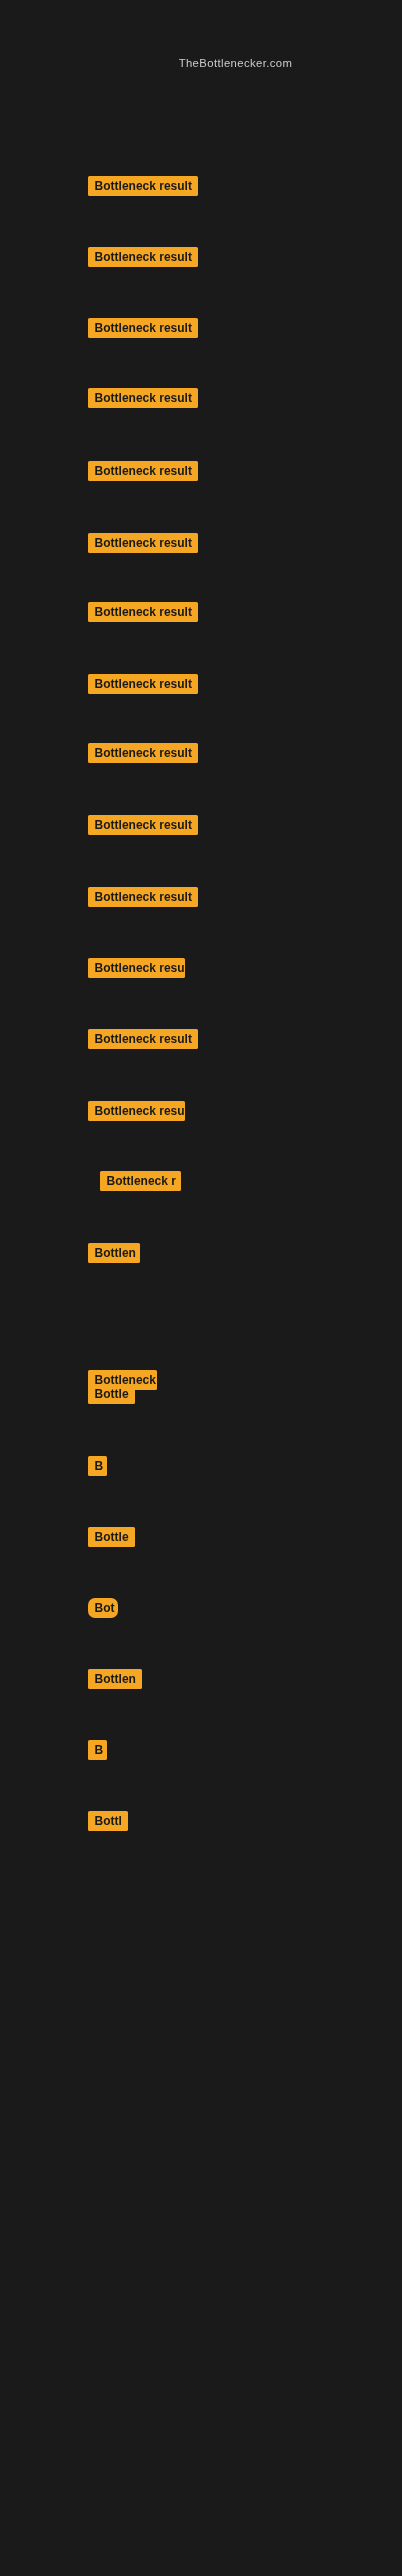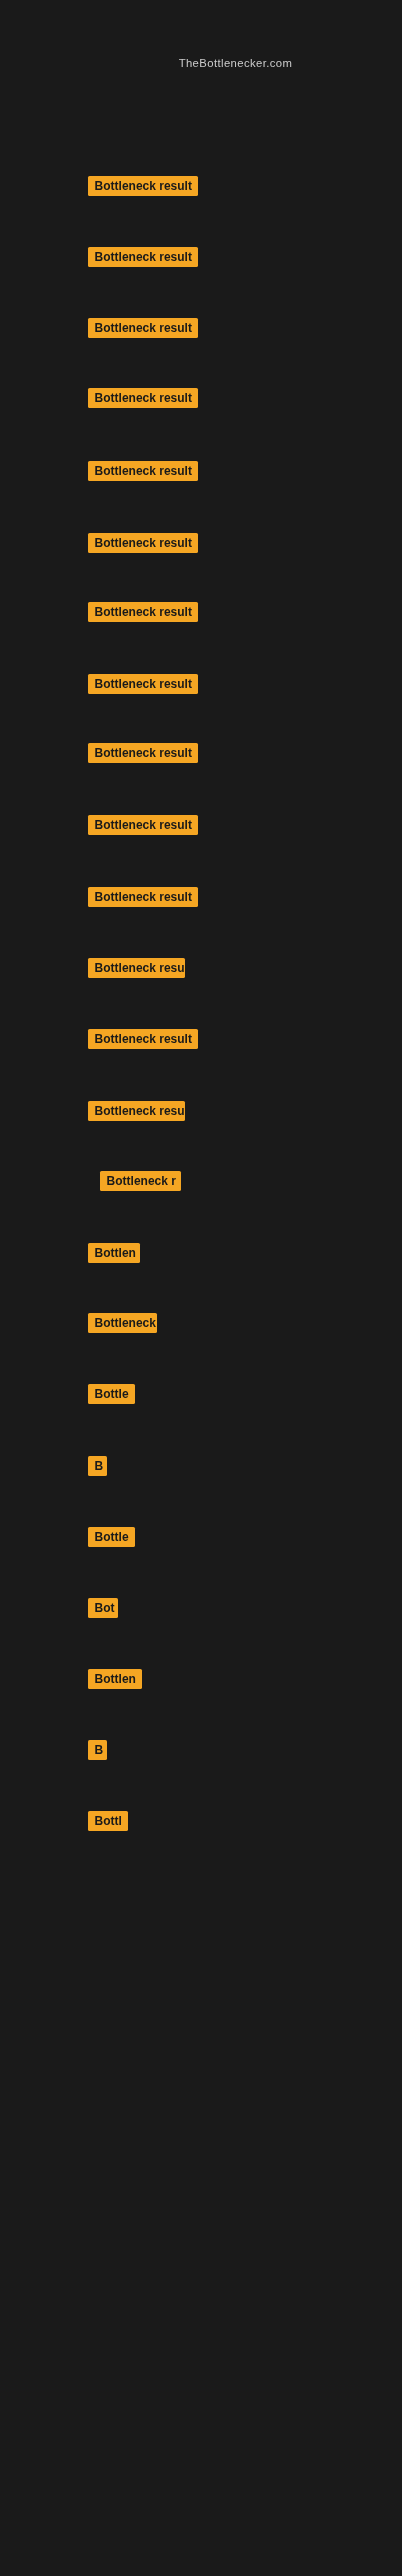--- a/index.html
+++ b/index.html
@@ -51,22 +51,22 @@
     <div style="position: absolute; top: 472px; left: 0px; padding: 3.2px;"><span class="bottleneck-badge">Bottleneck result</span></div>
     <div style="position: absolute; top: 544px; left: 0px; padding: 3.2px;"><span class="bottleneck-badge">Bottleneck result</span></div>
     <div style="position: absolute; top: 613px; left: 0px; padding: 3.2px;"><span class="bottleneck-badge">Bottleneck result</span></div>
     <div style="position: absolute; top: 685px; left: 0px; padding: 3.2px;"><span class="bottleneck-badge">Bottleneck result</span></div>
     <div style="position: absolute; top: 757px; left: 0px; padding: 3.2px;"><span class="bottleneck-badge">Bottleneck result</span></div>
     <div style="position: absolute; top: 828px; left: 0px; padding: 3.2px;"><span class="bottleneck-badge" style="max-width: 97px; overflow: hidden;">Bottleneck resu</span></div>
     <div style="position: absolute; top: 899px; left: 0px; padding: 3.2px;"><span class="bottleneck-badge">Bottleneck result</span></div>
     <div style="position: absolute; top: 971px; left: 0px; padding: 3.2px;"><span class="bottleneck-badge" style="max-width: 97px; overflow: hidden;">Bottleneck resu</span></div>
     <div style="position: absolute; top: 1041px; left: 12px; padding: 3.2px;"><span class="bottleneck-badge" style="max-width: 81px; overflow: hidden;">Bottleneck r</span></div>
     <div style="position: absolute; top: 1113px; left: 0px; padding: 3.2px;"><span class="bottleneck-badge" style="max-width: 52px; overflow: hidden; text-align: right;">Bottlen</span></div>
-    <div style="position: absolute; top: 1183px; left: 0px; padding: 3.2px;"><span class="bottleneck-badge" style="max-width: 69px; overflow: hidden;">Bottleneck</span></div>
+    <div style="position: absolute; top: 1240px; left: 0px; padding: 3.2px;"><span class="bottleneck-badge" style="max-width: 69px; overflow: hidden;">Bottleneck</span></div>
     <div style="position: absolute; top: 1254px; left: 0px; padding: 3.2px;"><span class="bottleneck-badge" style="max-width: 47px; overflow: hidden;">Bottle</span></div>
     <div style="position: absolute; top: 1326px; left: 0px; padding: 3.2px;"><span class="bottleneck-badge" style="max-width: 18.5px; overflow: hidden;">B</span></div>
     <div style="position: absolute; top: 1397px; left: 0px; padding: 3.2px;"><span class="bottleneck-badge" style="max-width: 47px; overflow: hidden;">Bottle</span></div>
-    <div style="position: absolute; top: 1468px; left: 0px; padding: 3.2px;"><span class="bottleneck-badge" style="max-width: 30px; overflow: hidden;">Bot</span></div>
+    <div style="position: absolute; top: 1468px; left: 0px; padding: 3.2px;"><span class="bottleneck-badge" style="max-width: 30px; overflow: hidden; border-radius: 7px;">Bot</span></div>
     <div style="position: absolute; top: 1539px; left: 0px; padding: 3.2px;"><span class="bottleneck-badge" style="max-width: 58px; overflow: hidden;">Bottlen</span></div>
     <div style="position: absolute; top: 1610px; left: 0px; padding: 3.2px;"><span class="bottleneck-badge" style="max-width: 18.5px; overflow: hidden;">B</span></div>
     <div style="position: absolute; top: 1681px; left: 0px; padding: 3.2px;"><span class="bottleneck-badge" style="max-width: 41px; overflow: hidden; text-align: center;">Bottl</span></div>
   </div>
 
 
 </body></html>

